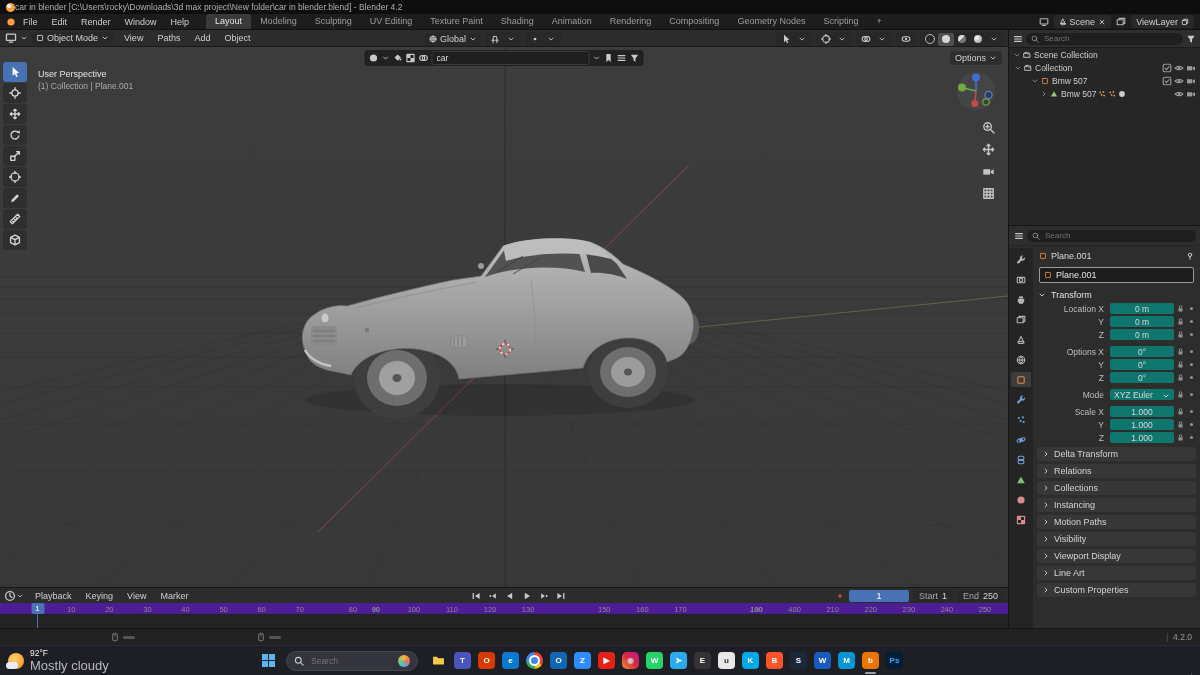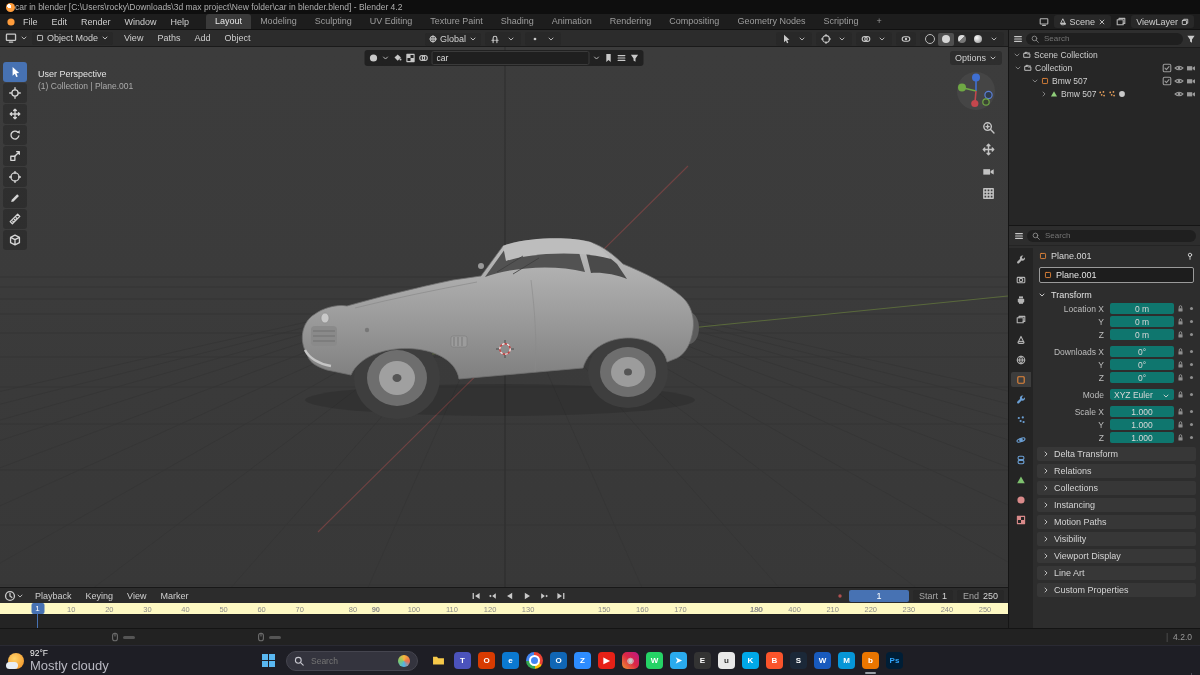--- a/index.html
+++ b/index.html
@@ -46,21 +46,21 @@
   #nav-col{position:absolute;right:13px;top:74px;display:flex;flex-direction:column;gap:7px;color:#c3c3c3;}
   #cursor3d{position:absolute;left:496px;top:293px;}
   
   #timeline{left:0;top:587px;width:1008px;height:41px;background:#252525;border-top:1px solid #181818;box-sizing:border-box;}
   #tl-header{height:15px;background:#2c2c2c;display:flex;align-items:center;padding:0 4px;box-sizing:border-box;}
   #tl-transport{position:absolute;left:468px;top:1px;display:flex;align-items:center;gap:1px;}
   #tl-right{margin-left:auto;display:flex;align-items:center;gap:4px;}
   .tl-field{height:12px;background:#282828;border-radius:2px;display:flex;align-items:center;gap:4px;padding:0 6px;color:#d5d5d5;}
   .tl-field.frame{background:#4772b3;color:#fff;width:48px;justify-content:center;}
   .tl-field .lab{color:#a5a5a5;}
-  #ruler{position:absolute;left:0;top:15px;width:1008px;height:12px;background:#fef9c3;border-bottom:1px solid #202020;box-sizing:border-box;}
+  #ruler{position:absolute;left:0;top:15px;width:1008px;height:12px;background:#4c1d95;border-bottom:1px solid #202020;box-sizing:border-box;}
   .tick{position:absolute;top:2px;transform:translateX(-50%);font-size:7.5px;color:#8a8a8a;}
   #tl-track{position:absolute;left:0;top:27px;width:1008px;height:14px;background:#242424;}
   #playhead{position:absolute;left:37px;top:15px;width:1px;height:26px;background:#4772b3;}
   #playhead .phlab{position:absolute;left:50%;top:0;transform:translateX(-50%);min-width:13px;height:11px;background:#4772b3;color:#fff;border-radius:2px;display:flex;align-items:center;justify-content:center;font-size:8px;}
   
   #outliner{left:1008px;top:30px;width:192px;height:195px;background:#262626;border-left:1px solid #151515;box-sizing:border-box;}
   #ol-header{height:18px;background:#2e2e2e;display:flex;align-items:center;gap:3px;padding:0 4px;border-bottom:1px solid #1c1c1c;box-sizing:border-box;}
   .searchbox{flex:1;display:flex;align-items:center;gap:3px;background:#1f1f1f;border-radius:8px;height:12px;padding:0 5px;color:#8d8d8d;}
   .searchbox input{flex:1;background:transparent;border:none;outline:none;color:#ccc;font-size:8px;font-family:inherit;min-width:0;}
   .orow{display:flex;align-items:center;height:13px;font-size:8.5px;color:#cfcfcf;padding-right:4px;}
@@ -1101,21 +1101,21 @@
                 <path class="s" d="M3.6 4.4 V3.3 A1.4 1.4 0 0 1 6.4 3.3 V4.4"></path>
               </svg>
             </span>
             <span class="decor">
               <svg class="ic" viewBox="0 0 10 10">
                 <circle class="f" cx="5" cy="5" r="1.7"></circle>
               </svg>
             </span>
           </div>
           <div class="trow gap">
-            <span class="tl-lab">Downloads X</span>
+            <span class="tl-lab">Options X</span>
             <span class="field">
               <span>0°</span>
             </span>
             <span class="decor">
               <svg class="ic" viewBox="0 0 10 10">
                 <rect class="f" x="2.7" y="4.6" width="4.6" height="3.8" rx="0.7"></rect>
                 <path class="s" d="M3.6 4.4 V3.3 A1.4 1.4 0 0 1 6.4 3.3 V4.4"></path>
               </svg>
             </span>
             <span class="decor">

